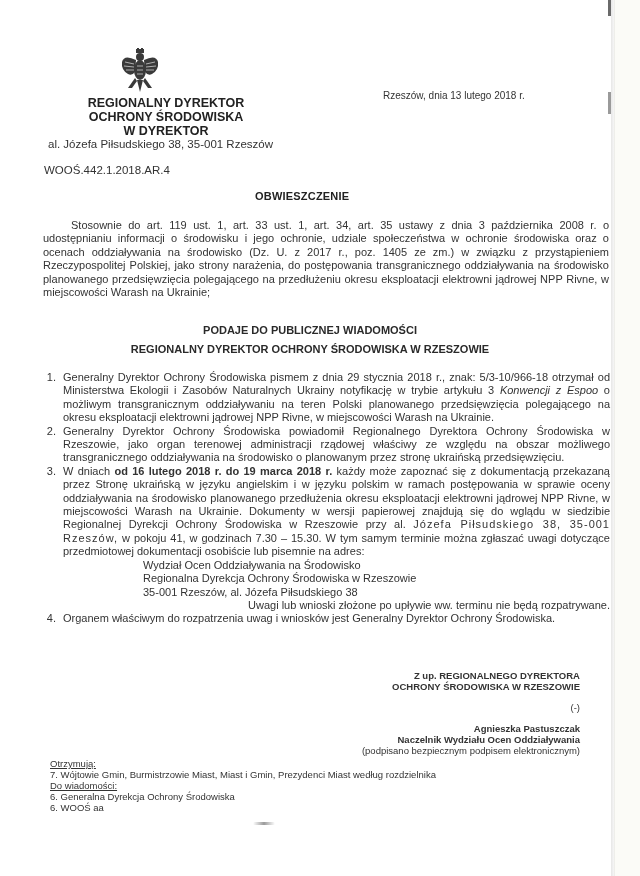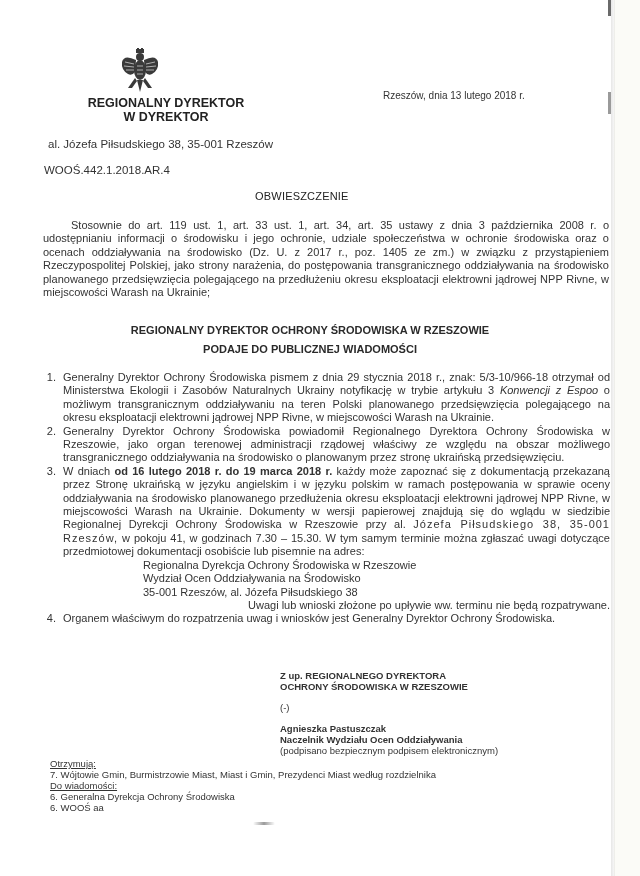--- a/index.html
+++ b/index.html
@@ -26,38 +26,38 @@
   .edge-mark2 { position: absolute; left: 608px; top: 92px; width: 3px; height: 22px; background: #9a9a9a; }
 
   .eagle { position: absolute; left: 120px; top: 48px; width: 40px; height: 46px; }
 
   .org { position: absolute; top: 96px; left: 40px; width: 252px; text-align: center;
          font-weight: bold; font-size: 12.5px; line-height: 14px; color: #222; }
   .org-addr { position: absolute; top: 138px; left: 48px; font-size: 11.5px; color: #333; }
   .ref { position: absolute; top: 164px; left: 44px; font-size: 11.5px; color: #333; }
   .date { position: absolute; top: 90px; left: 383px; font-size: 10px; color: #333; }
 
-  .title { position: absolute; top: 190px; left: 255px; font-size: 11px; font-weight: normal; color: #222; letter-spacing: 0.2px; }
+  .title { position: absolute; top: 190px; left: 255px; font-size: 11px; font-weight: bold; color: #222; letter-spacing: 0.2px; }
 
   .intro { position: absolute; top: 219px; left: 43px; width: 566px; font-size: 11px; line-height: 13.4px;
            text-align: justify; color: #333; }
   .intro .indent { display: inline-block; width: 28px; }
 
   .heading { position: absolute; top: 321px; left: 60px; width: 500px; text-align: center;
              font-weight: bold; font-size: 11px; line-height: 19px; color: #2a2a2a; }
 
   .list { position: absolute; top: 371px; left: 36px; width: 574px; font-size: 11px; line-height: 13.4px; color: #333; }
   .li { position: relative; padding-left: 27px; text-align: justify; margin-bottom: 0; }
   .li .num { position: absolute; left: 0; top: 0; width: 20px; text-align: right; }
   .addr-block { padding-left: 80px; text-align: left; }
   .addr-line { display: block; }
   .note-line { display: block; padding-left: 15px; text-align: left; }
   .spaced { letter-spacing: 1px; }
 
-  .sign { position: absolute; top: 670px; left: 280px; width: 300px; text-align: left;
+  .sign { position: absolute; top: 670px; left: 280px; width: 300px; text-align: right;
           font-size: 9.5px; line-height: 11px; color: #333; }
   .sign .b { font-weight: bold; }
   .sign .gap { height: 10px; }
 
   .dist { position: absolute; top: 758px; left: 50px; font-size: 9.5px; line-height: 11px; color: #333; }
   .dist .u { text-decoration: underline; }
 
   .scanmark { position: absolute; left: 253px; top: 822px; width: 22px; height: 3px;
               background: linear-gradient(to right, #ffffff, #9a9a9a, #ffffff); border-radius: 2px; }
 </style>
@@ -86,52 +86,53 @@
     </g>
     <g stroke="#ffffff" stroke-width="0.6" fill="none">
       <path d="M5 14 L14 16 M4 18 L14 19 M6 22 L14 22"></path>
       <path d="M35 14 L26 16 M36 18 L26 19 M34 22 L26 22"></path>
       <path d="M17 18 L23 18 M17 22 L23 22 M17 26 L23 26"></path>
     </g>
   </svg>
 
   <div class="org">
     <div>REGIONALNY DYREKTOR</div>
+    <div>OCHRONY ŚRODOWISKA</div>
     <div>W DYREKTOR</div>
   </div>
   <div class="org-addr">al. Józefa Piłsudskiego 38, 35-001 Rzeszów</div>
   <div class="ref">WOOŚ.442.1.2018.AR.4</div>
   <div class="date">Rzeszów, dnia 13 lutego 2018 r.</div>
 
   <div class="title">OBWIESZCZENIE</div>
 
   <div class="intro">
     <span class="indent"></span><span>Stosownie do art. 119 ust. 1, art. 33 ust. 1, art. 34, art. 35 ustawy z dnia 3 października 2008 r. o udostępnianiu informacji o środowisku i jego ochronie, udziale społeczeństwa w ochronie środowiska oraz o ocenach oddziaływania na środowisko (Dz. U. z 2017 r., poz. 1405 ze zm.) w związku z przystąpieniem Rzeczypospolitej Polskiej, jako strony narażenia, do postępowania transgranicznego oddziaływania na środowisko planowanego przedsięwzięcia polegającego na przedłużeniu okresu eksploatacji elektrowni jądrowej NPP Rivne, w miejscowości Warash na Ukrainie;</span>
   </div>
 
   <div class="heading">
+    <div>PODAJE DO PUBLICZNEJ WIADOMOŚCI</div>
     <div>REGIONALNY DYREKTOR OCHRONY ŚRODOWISKA W RZESZOWIE</div>
-    <div>PODAJE DO PUBLICZNEJ WIADOMOŚCI</div>
   </div>
 
   <div class="list">
     <div class="li">
       <span class="num">1.</span>
       <span>Generalny Dyrektor Ochrony Środowiska pismem z dnia 29 stycznia 2018 r., znak: 5/3-10/966-18 otrzymał od Ministerstwa Ekologii i Zasobów Naturalnych Ukrainy notyfikację w trybie artykułu 3 </span><i>Konwencji z Espoo</i><span> o możliwym transgranicznym oddziaływaniu na teren Polski planowanego przedsięwzięcia polegającego na okresu eksploatacji elektrowni jądrowej NPP Rivne, w miejscowości Warash na Ukrainie.</span>
     </div>
     <div class="li">
       <span class="num">2.</span>
       <span>Generalny Dyrektor Ochrony Środowiska powiadomił Regionalnego Dyrektora Ochrony Środowiska w Rzeszowie, jako organ terenowej administracji rządowej właściwy ze względu na obszar możliwego transgranicznego oddziaływania na środowisko o planowanym przez stronę ukraińską przedsięwzięciu.</span>
     </div>
     <div class="li">
       <span class="num">3.</span>
       <span>W dniach </span><b>od 16 lutego 2018 r. do 19 marca 2018 r.</b><span> każdy może zapoznać się z dokumentacją przekazaną przez Stronę ukraińską w języku angielskim i w języku polskim w ramach postępowania w sprawie oceny oddziaływania na środowisko planowanego przedłużenia okresu eksploatacji elektrowni jądrowej NPP Rivne, w miejscowości Warash na Ukrainie. Dokumenty w wersji papierowej znajdują się do wglądu w siedzibie Regionalnej Dyrekcji Ochrony Środowiska w Rzeszowie przy al. </span><span class="spaced">Józefa Piłsudskiego 38, 35-001 Rzeszów,</span><span> w pokoju 41, w godzinach 7.30 – 15.30. W tym samym terminie można zgłaszać uwagi dotyczące przedmiotowej dokumentacji osobiście lub pisemnie na adres:</span>
       <div class="addr-block">
+        <span class="addr-line">Wydział Ocen Oddziaływania na Środowisko</span>
         <span class="addr-line">Regionalna Dyrekcja Ochrony Środowiska w Rzeszowie</span>
-        <span class="addr-line">Wydział Ocen Oddziaływania na Środowisko</span>
         <span class="addr-line">35-001 Rzeszów, al. Józefa Piłsudskiego 38</span>
       </div>
       <span class="note-line" style="margin-left:-27px;text-align:right;">Uwagi lub wnioski złożone po upływie ww. terminu nie będą rozpatrywane.</span>
     </div>
     <div class="li">
       <span class="num">4.</span>
       <span>Organem właściwym do rozpatrzenia uwag i wniosków jest Generalny Dyrektor Ochrony Środowiska.</span>
     </div>
   </div>
 

